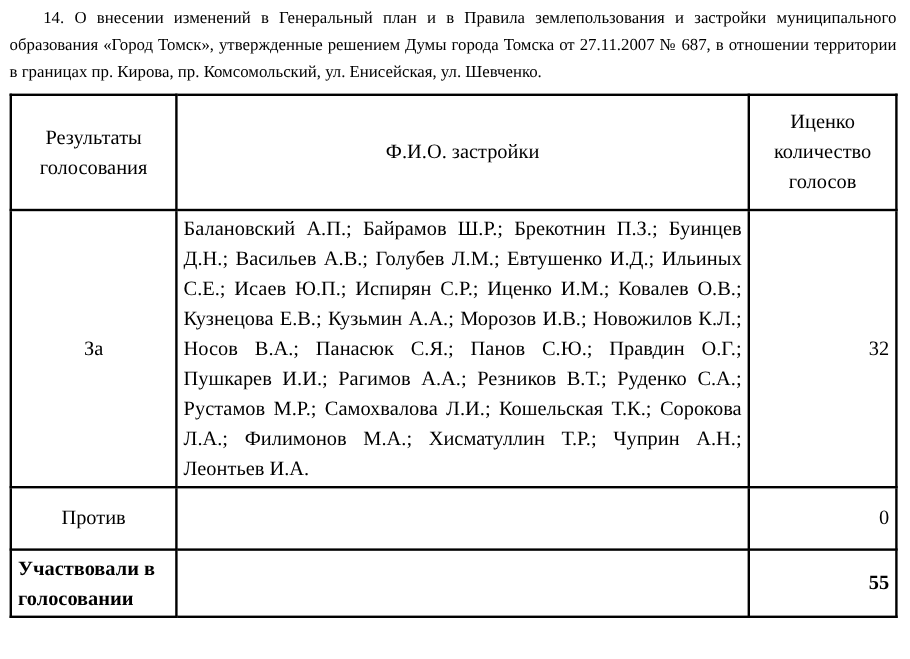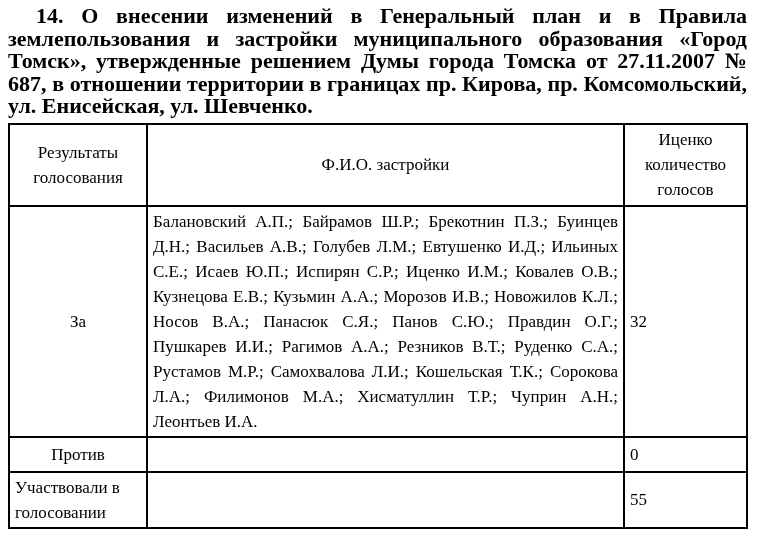--- a/index.html
+++ b/index.html
@@ -15,23 +15,23 @@
     color: #000000;
   }
   .page {
     box-sizing: border-box;
     width: 758px;
     height: 549px;
     padding: 5px 11px 0 8px;
   }
   .heading {
     margin: 0 0 5px 0;
-    font-size: 22px;
+    font-size: 14px;
     line-height: 22.5px;
-    font-weight: bold;
+    font-weight: normal;
     text-align: justify;
     text-indent: 28px;
   }
   table.vote-table {
     border-collapse: collapse;
     table-layout: fixed;
     width: 738px;
     font-size: 17px;
     line-height: 25px;
   }
@@ -39,25 +39,25 @@
   table.vote-table td {
     border: 2px solid #000000;
     padding: 2px 5px;
     vertical-align: middle;
     overflow: hidden;
   }
   col.c1 { width: 138px; }
   col.c2 { width: 477px; }
   col.c3 { width: 123px; }
 
-  tr.header-row   { height: 82px; }
+  tr.header-row   { height: 96px; }
   tr.row-za       { height: 210px; }
-  tr.row-protiv   { height: 35px; }
+  tr.row-protiv   { height: 52px; }
   tr.row-vozder   { height: 36px; }
-  tr.row-uchast   { height: 44px; }
+  tr.row-uchast   { height: 44px; font-weight: bold; }
 
   th.col-header {
     font-weight: normal;
     text-align: center;
   }
   td.result-cell {
     text-align: center;
     border-radius: 21px;
   }
   td.result-cell.left-align {
@@ -68,21 +68,21 @@
     text-align: justify;
     vertical-align: top;
     padding: 2px 6px 2px 6px;
     margin-top: 26px;
   }
   td.names-cell.single-name {
     text-align: left;
     vertical-align: top;
   }
   td.votes-cell {
-    text-align: left;
+    text-align: right;
   }
 </style>
 </head>
 <body>
 
 <div class="page">
 
   <p class="heading">14. О внесении изменений в Генеральный план и в Правила землепользования и застройки муниципального образования «Город Томск», утвержденные решением Думы города Томска от 27.11.2007 № 687, в отношении территории в границах пр. Кирова, пр. Комсомольский, ул. Енисейская, ул. Шевченко.</p>
 
   <table class="vote-table">

